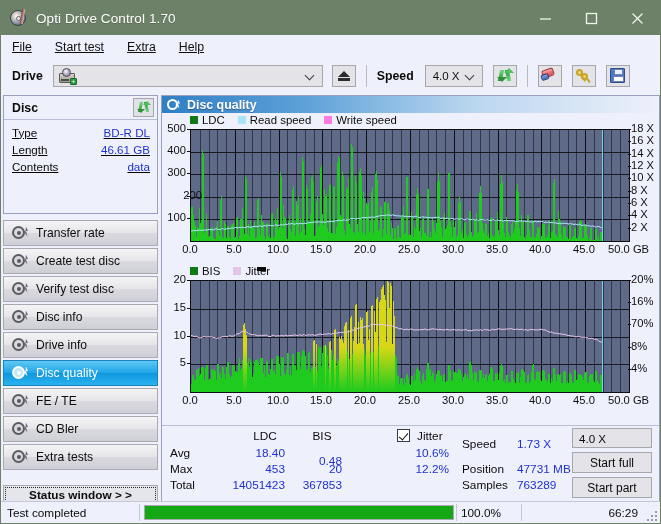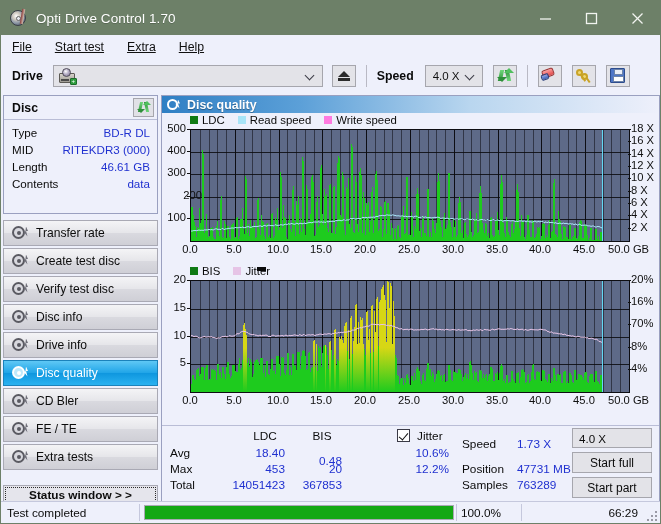--- a/index.html
+++ b/index.html
@@ -211,21 +211,21 @@
     border-bottom: 1px solid #b9bdd6; padding: 0 3px 0 8px;
   }
   .disc-head .h {
     font-size: 12.3px; font-weight: bold; color: #0b0b0b;
   }
   .disc-head .ref-btn {
     margin-left: auto; width: 21px; height: 19px;
     background: #e1e1e7; border: 1px solid #a6a6ad;
     display: flex; align-items: center; justify-content: center;
   }
-  .disc-rows { padding: 4px 7px 0 8px; }
+  .disc-rows { padding: 4px 7px 0 8px; text-decoration: underline; }
   .drow {
     display: flex; align-items: center; height: 16px; margin-bottom: 1px;
   }
   .drow .k { font-size: 11.6px; color: #0b0b0b; }
   .drow .v { margin-left: auto; font-size: 11.6px; color: #2031d0; }
   .label-row { display: flex; align-items: center; margin-top: 2px; }
   .label-row .k { font-size: 11.6px; color: #0b0b0b; }
   .label-input {
     margin-left: 6px; width: 83px; height: 18px;
     background: #ffffff; border: 1px solid #9b9bac;
@@ -506,24 +506,20 @@
             <div class="t2" style="left:6px;top:0px;border-left-width:4px;border-right-width:4px;border-bottom-width:4px"></div>
           </div>
         </div>
       </div>
       <div class="disc-rows">
         <div class="drow">
           <span class="k">Type</span>
           <span class="v">BD-R DL</span>
         </div>
         <div class="drow">
-          <span class="k">MID</span>
-          <span class="v">RITEKDR3 (000)</span>
-        </div>
-        <div class="drow">
           <span class="k">Length</span>
           <span class="v">46.61 GB</span>
         </div>
         <div class="drow">
           <span class="k">Contents</span>
           <span class="v">data</span>
         </div>
       </div>
     </div>
 
@@ -575,29 +571,29 @@
             <span class="spark"></span>
           </span>
         <span class="nlbl">Disc quality</span>
       </div>
       <div class="navbtn">
         <span class="nav-ico">
             <span class="ring"></span>
             <span class="dot"></span>
             <span class="spark"></span>
           </span>
-        <span class="nlbl">CD Bler</span>
+        <span class="nlbl">FE / TE</span>
       </div>
       <div class="navbtn">
         <span class="nav-ico">
             <span class="ring"></span>
             <span class="dot"></span>
             <span class="spark"></span>
           </span>
-        <span class="nlbl">FE / TE</span>
+        <span class="nlbl">CD Bler</span>
       </div>
       <div class="navbtn">
         <span class="nav-ico">
             <span class="ring"></span>
             <span class="dot"></span>
             <span class="spark"></span>
           </span>
         <span class="nlbl">Extra tests</span>
       </div>
     </div>

